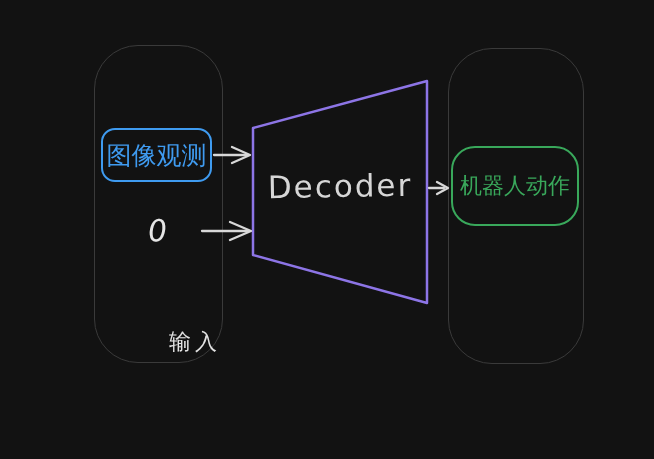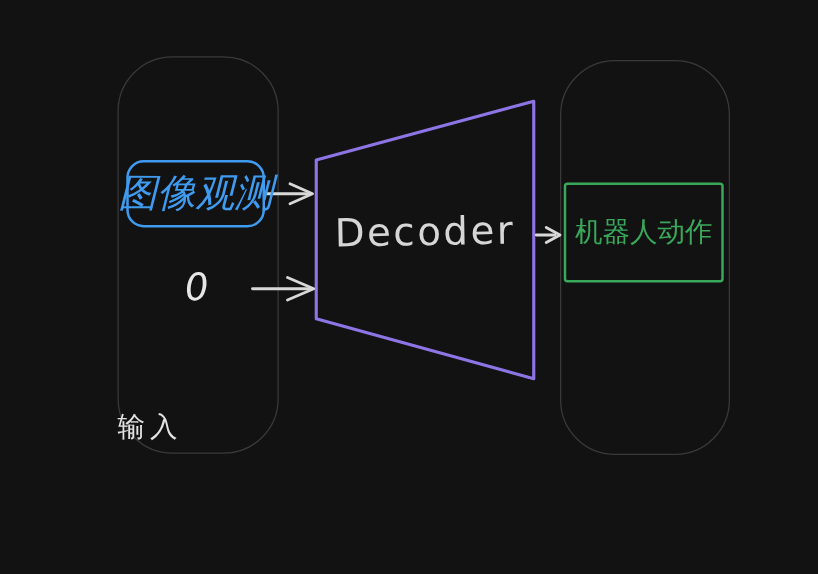--- a/index.html
+++ b/index.html
@@ -22,36 +22,36 @@
   .node{
     position:absolute;
     display:flex;align-items:center;justify-content:center;
     background:#121212;
     box-sizing:border-box;
     white-space:nowrap;
   }
   .node-blue{
     left:101px;top:128px;width:111px;height:54px;
     border:2.5px solid #3f9bf0;border-radius:14px;
-    color:#3f9bf0;font-size:31px;font-style:italic;
+    color:#3f9bf0;font-size:25px;
   }
   .node-green{
     left:451px;top:146px;width:128px;height:80px;
-    border:2.5px solid #39a85b;border-radius:3px;
+    border:2.5px solid #39a85b;border-radius:24px;
     color:#39a85b;font-size:22px;
   }
   .zero-label{
     position:absolute;left:94px;top:213px;width:127px;
     text-align:center;
     color:#e6e6e6;font-size:30px;
     transform:rotate(-4deg);
     font-style:italic;
   }
   .caption{
-    position:absolute;width:127px;text-align:left;
+    position:absolute;width:127px;text-align:right;
     color:#e3e3e3;font-size:22px;letter-spacing:4px;
   }
   .caption-input{left:94px;top:327px;}
   .caption-output{left:451px;top:330px;width:134px;}
   .decoder-label{
     position:absolute;left:254px;top:168px;width:172px;
     text-align:center;
     color:#d6d6d6;font-size:31px;letter-spacing:2px;
     transform:rotate(-1deg);
   }

